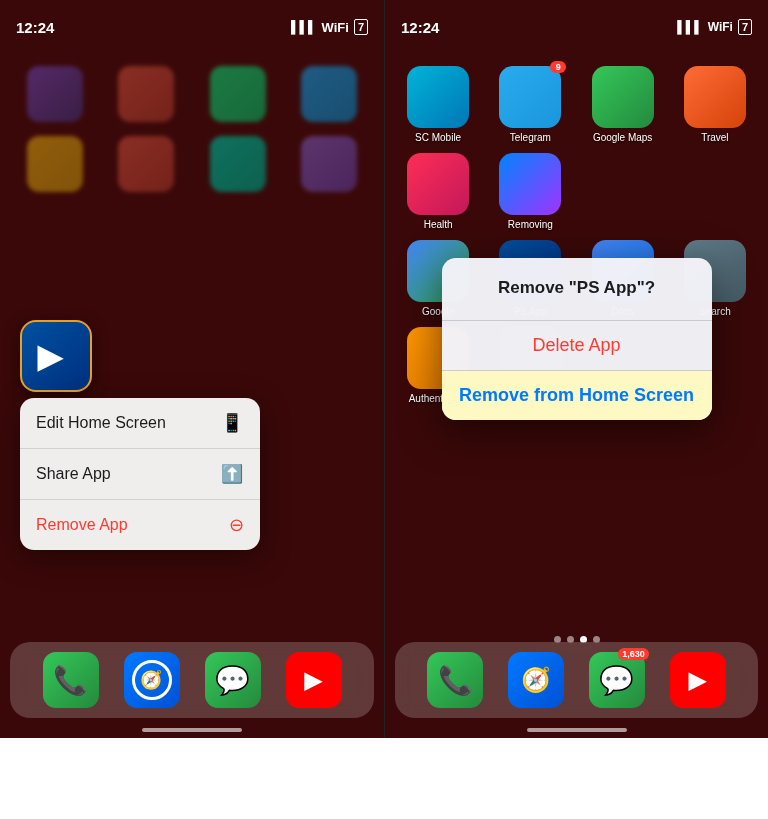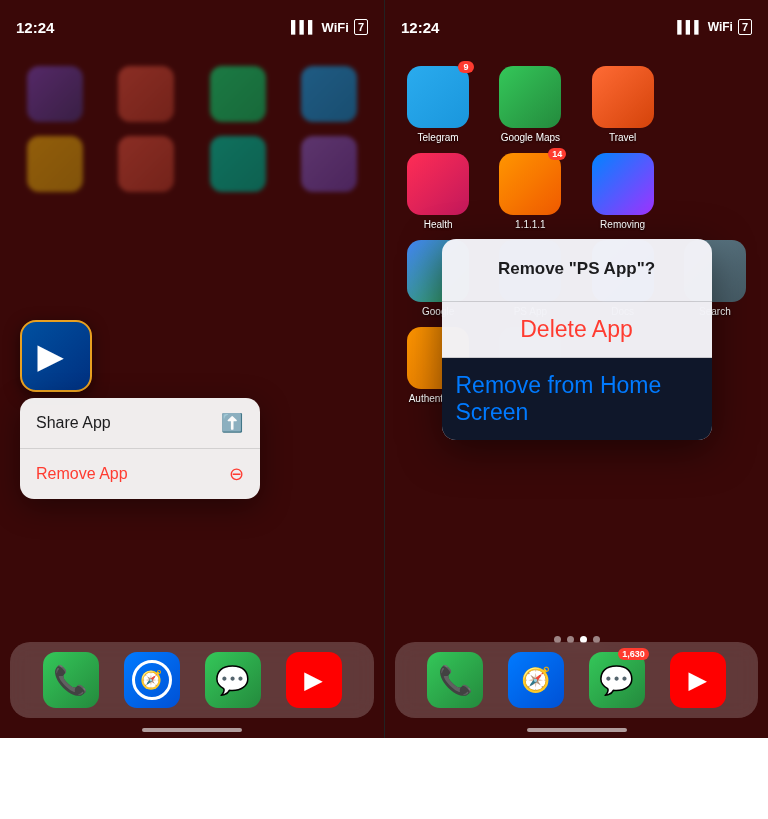--- a/index.html
+++ b/index.html
@@ -216,37 +216,37 @@
       font-size: 13px;
       color: #3c3c43;
       line-height: 1.4;
     }
 
     .alert-button {
       display: flex;
       align-items: center;
       justify-content: center;
       padding: 14px;
-      font-size: 23px;
+      font-size: 18px;
       border-bottom: 0.5px solid rgba(0,0,0,0.15);
       cursor: pointer;
     }
 
     .alert-button:last-child {
       border-bottom: none;
     }
 
     .alert-button.danger {
       color: #ff3b30;
     }
 
     .alert-button.primary {
       color: #007aff;
-      font-weight: 400;
-      background: #0f172a;
+      font-weight: 700;
+      background: #fef9c3;
     }
 
     .alert-button.cancel {
       color: #007aff;
     }
 
     
     .dock {
       position: absolute;
       bottom: 20px;
@@ -362,20 +362,24 @@
   <div class="context-menu-area">
 
     <div class="ps-app-icon">
       <svg width="44" height="44" viewBox="0 0 44 44">
         <text x="4" y="33" font-size="32" font-weight="900" fill="white" font-family="sans-serif">▶</text>
       </svg>
     </div>
 
     <div class="context-menu">
       <div class="menu-item">
+        <span>Edit Home Screen</span>
+        <span class="menu-icon">📱</span>
+      </div>
+      <div class="menu-item">
         <span>Share App</span>
         <span class="menu-icon">⬆️</span>
       </div>
       <div class="menu-item danger">
         <span>Remove App</span>
         <span class="menu-icon">⊖</span>
       </div>
     </div>
   </div>
 
@@ -405,45 +409,43 @@
       <span style="font-size:12px;">▌▌▌</span>
       <span style="font-size:12px;">WiFi</span>
       <span style="font-size:11px;border:1px solid white;padding:1px 3px;border-radius:2px;">7</span>
     </div>
   </div>
 
   <div class="right-app-grid">
 
     <div class="apps-row">
       <div class="app-cell">
+        <div class="app-icon app-sc"></div>
+        <span class="app-label">SC Mobile</span>
+      </div>
+      <div class="app-cell">
         <div class="app-icon app-telegram" style="position:relative;">
           <div class="badge">9</div>
         </div>
         <span class="app-label">Telegram</span>
       </div>
       <div class="app-cell">
         <div class="app-icon app-maps"></div>
         <span class="app-label">Google Maps</span>
       </div>
       <div class="app-cell">
         <div class="app-icon app-travel"></div>
         <span class="app-label">Travel</span>
       </div>
     </div>
 
     <div class="apps-row">
       <div class="app-cell">
         <div class="app-icon app-health"></div>
         <span class="app-label">Health</span>
-      </div>
-      <div class="app-cell">
-        <div class="app-icon app-1111" style="position:relative;">
-          <div class="badge">14</div>
-        </div>
-        <span class="app-label">1.1.1.1</span>
       </div>
       <div class="app-cell">
         <div class="app-icon app-messenger"></div>
         <span class="app-label">Removing</span>
       </div>
     </div>
 
     <div class="apps-row">
       <div class="app-cell">
         <div class="app-icon app-google"></div>

